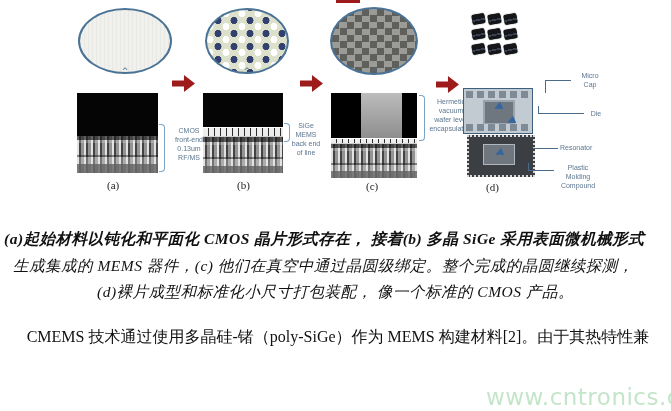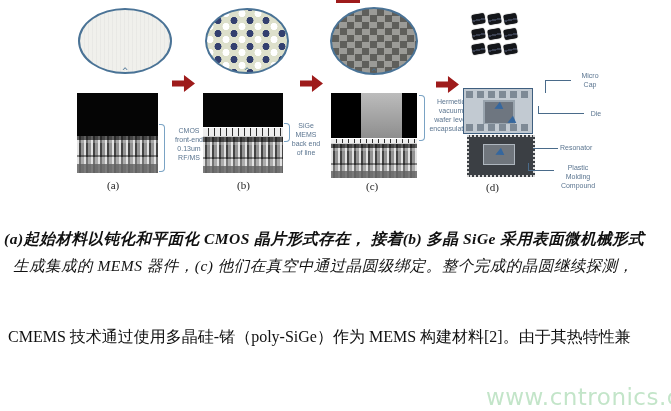--- a/index.html
+++ b/index.html
@@ -74,21 +74,21 @@
   .lead-v{position:absolute;border-left:1px solid #4a6b8a;}
   .panel-letter{position:absolute;font-size:11px;color:#222;}
   
   .caption{position:absolute;top:197px;left:0;width:671px;padding-left:74px;
     box-sizing:border-box;text-align:center;font-weight:bold;font-size:16px;}
   .desc{position:absolute;width:660px;font-style:italic;font-size:15.5px;letter-spacing:.5px;}
   .desc-1{top:229px;left:4px;font-weight:bold;}
   .desc-2{top:256px;left:13px;}
   .desc-3{top:282px;left:0;width:671px;text-align:center;}
   .body-line{position:absolute;left:8px;width:660px;font-size:16px;}
-  .body-1{top:327px;} .body-2{top:355px;} .body-3{top:373px;margin-top:40px;}
+  .body-1{top:327px;text-align:center;} .body-2{top:355px;} .body-3{top:373px;margin-top:40px;}
   
   .watermark{position:absolute;left:486px;top:384px;z-index:3;
     font-family:"DejaVu Sans","Liberation Sans",sans-serif;
     font-size:23px;letter-spacing:.5px;opacity:.85;}
 </style>
 </head>
 <body>
 
 <div class="page">
 
@@ -189,18 +189,19 @@
     <div class="callout" style="left:552px;top:163px;width:52px;">Plastic
 Molding
 Compound</div>
 
     <div class="panel-letter" style="left:486px;top:181px;">(d)</div>
   </div>
 
 
   <div class="desc desc-1">(a)起始材料以钝化和平面化 CMOS 晶片形式存在， 接着(b) 多晶 SiGe 采用表面微机械形式</div>
   <div class="desc desc-2">生成集成的 MEMS 器件，(c) 他们在真空中通过晶圆级绑定。整个完成的晶圆继续探测，</div>
+  <div class="desc desc-3">(d)裸片成型和标准化小尺寸打包装配， 像一个标准的 CMOS 产品。</div>
 
   <div class="body-line body-1">CMEMS 技术通过使用多晶硅-锗（poly-SiGe）作为 MEMS 构建材料[2]。由于其热特性兼</div>
   <div class="body-line body-3">400 ℃左右沉积。换句话说，当直接在主流 CMOS 技术上进行沉积时，他不会熔化现有</div>
 
   <div class="watermark" style="color:rgba(146,208,156,0.65)">www.cntronics.com</div>
 </div>
 
 </body></html>

